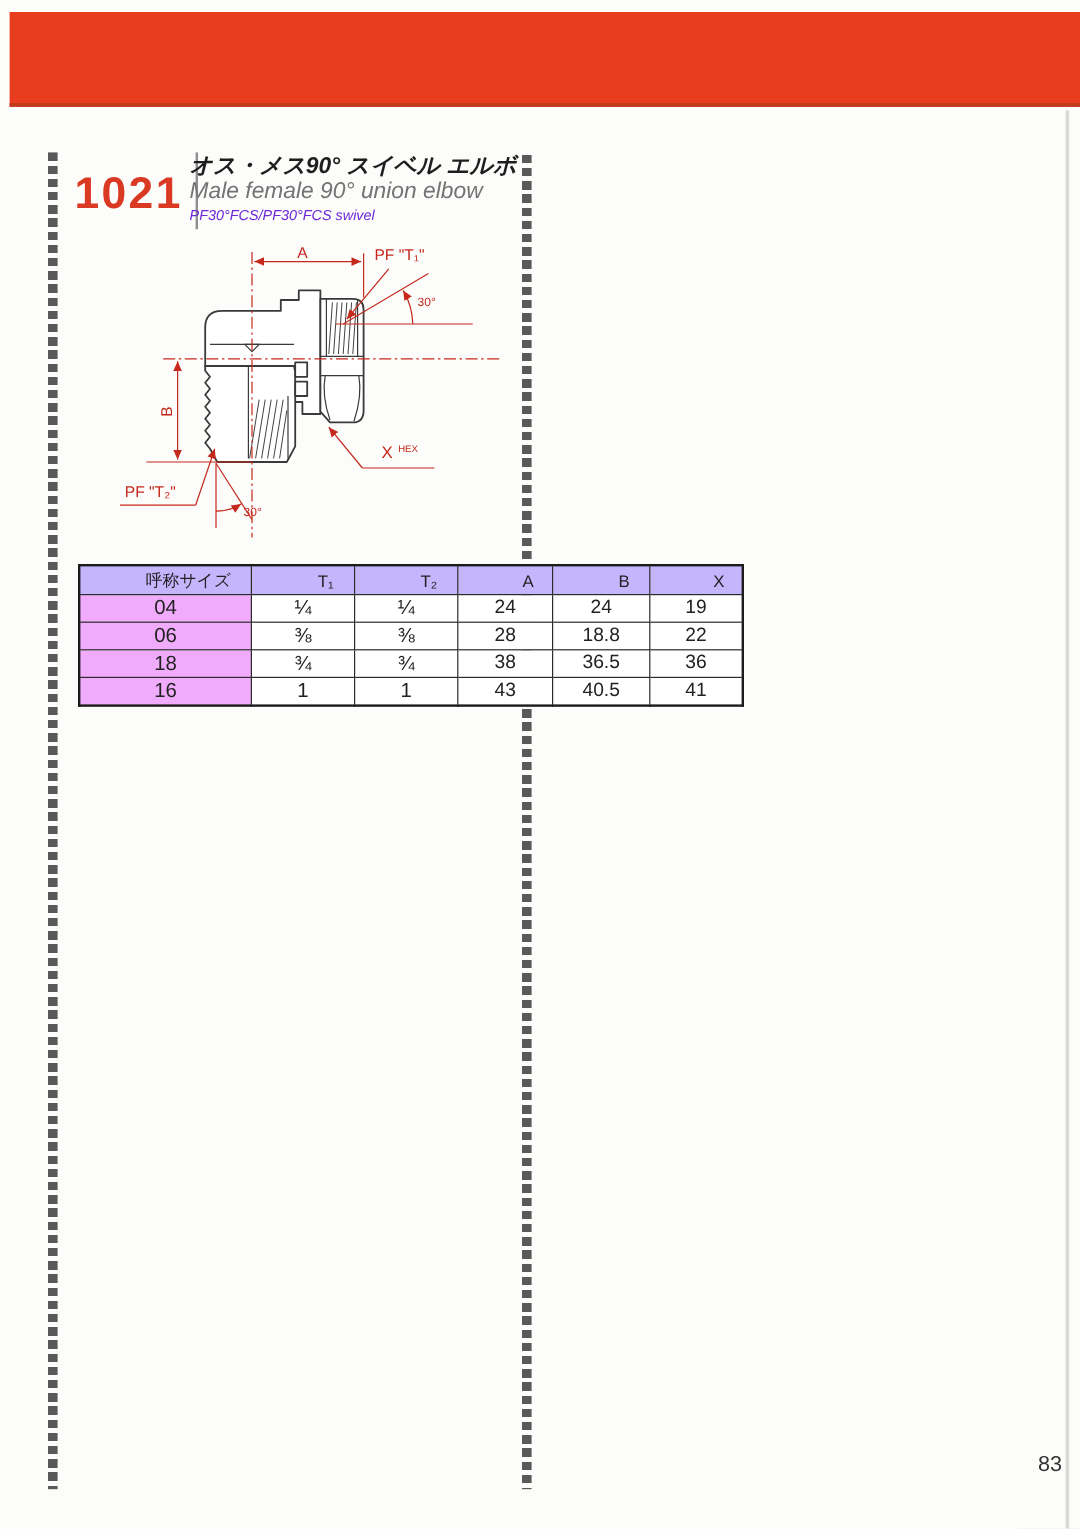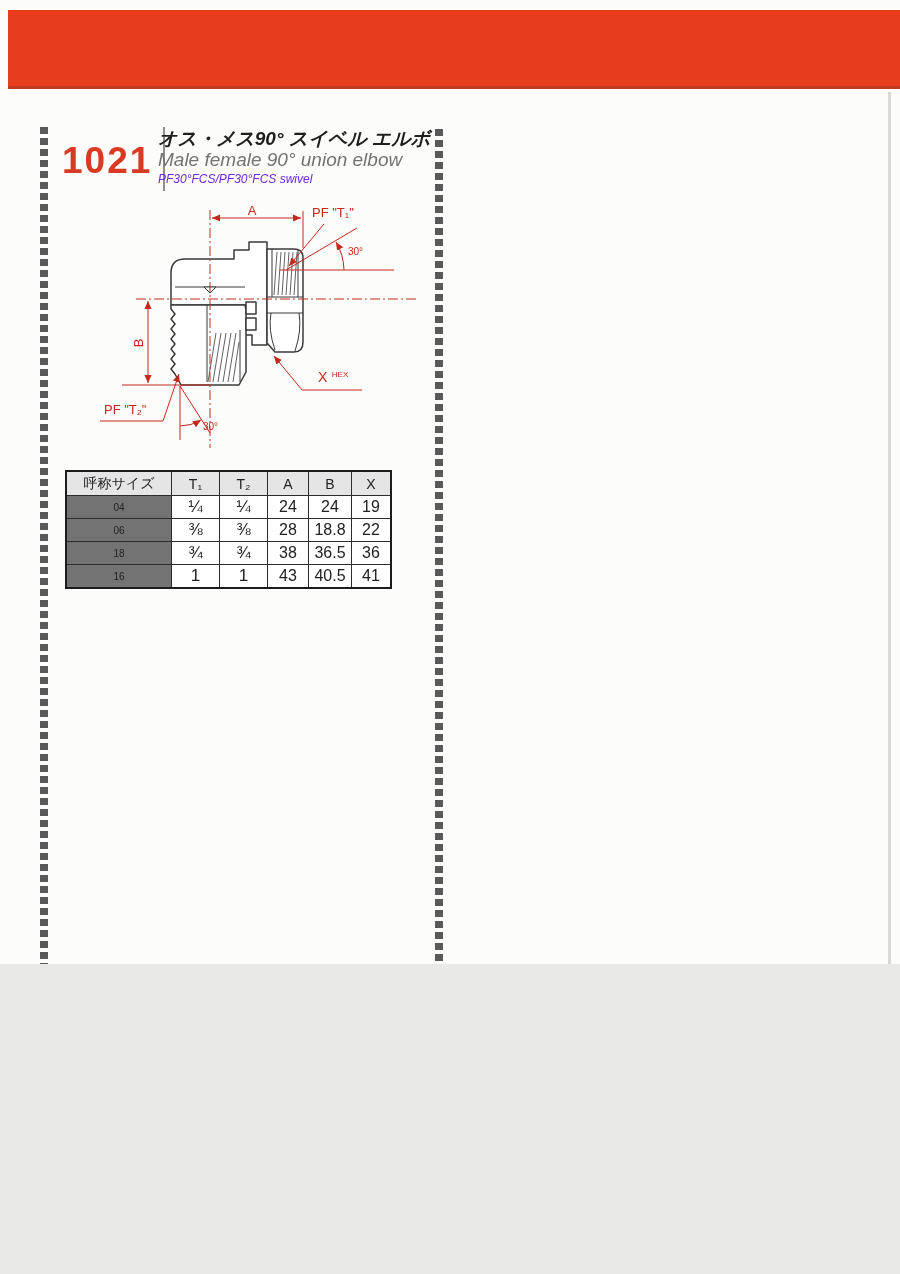--- a/index.html
+++ b/index.html
@@ -1,17 +1,17 @@
 <!DOCTYPE html>
 <html><head>
 <meta charset="utf-8">
 <style>
   html,body{margin:0;padding:0;background:#e9e9e7;}
   .page{
-    position:relative;width:900px;height:964px;background:#fcfcfa;
+    position:relative;width:900px;height:1274px;background:#fcfcfa;
     font-family:"Liberation Sans","DejaVu Sans",sans-serif;overflow:hidden;
     color:#222;
   }
   
   .red-bar{position:absolute;left:8px;top:10px;width:892px;height:76px;
     background:#e73c1d;border-bottom:3px solid #bf3a1e;}
   
   .perf{position:absolute;width:8px;
     background-image:repeating-linear-gradient(180deg,#59595a 0px,#59595a 7px,rgba(0,0,0,0) 7px,rgba(0,0,0,0) 11px);}
   .perf-left{left:40px;top:127px;height:1114px;}
@@ -24,22 +24,22 @@
   .t-ja{font-size:19px;font-weight:600;color:#1e1e1e;}
   .t-en{font-size:19px;font-weight:500;color:#737373;}
   .t-sub{font-size:12px;color:#6d28d9;margin-top:2px;}
   
   .drawing{position:absolute;left:100px;top:202px;}
   
   .spec-table{position:absolute;left:65px;top:470px;border-collapse:collapse;
     border:2px solid #1c1c1c;table-layout:fixed;}
   .spec-table th,.spec-table td{border:1px solid #2c2c2c;text-align:center;
     padding:0;height:22px;font-weight:normal;background:#fff;}
-  .spec-table thead th{background:#e5e5e5;font-size:14px;height:23px;}
-  .spec-table td.shade{background:#737373;font-size:10px;}
+  .spec-table thead th{background:#c4b5fd;font-size:14px;height:23px;padding-left:38px;}
+  .spec-table td.shade{background:#f0abfc;font-size:17px;}
   .spec-table td{font-size:16px;}
   .spec-table td.frac{font-size:17px;}
   .w0{width:104px}.w1{width:47px}.w2{width:47px}.w3{width:40px}.w4{width:42px}.w5{width:38px}
   
   .page-number{position:absolute;left:865px;top:1210px;font-size:18px;color:#333;}
   .right-edge{position:absolute;left:888px;top:92px;width:3px;height:1182px;background:#d9d9d6;}
 </style>
 </head>
 <body>
 

